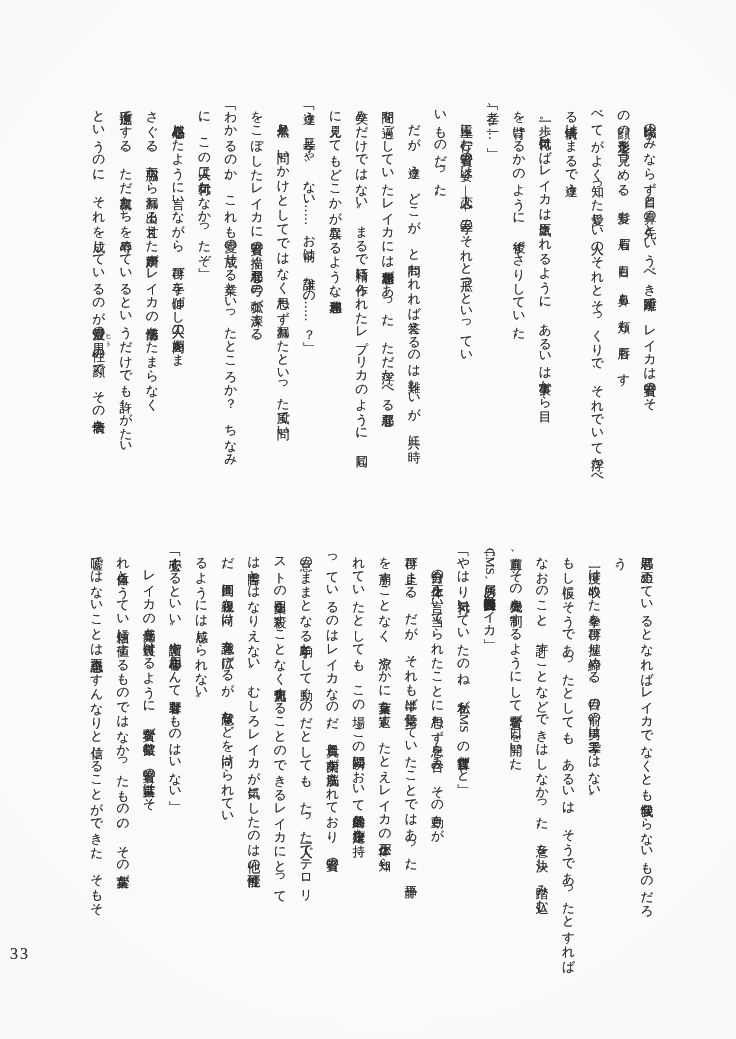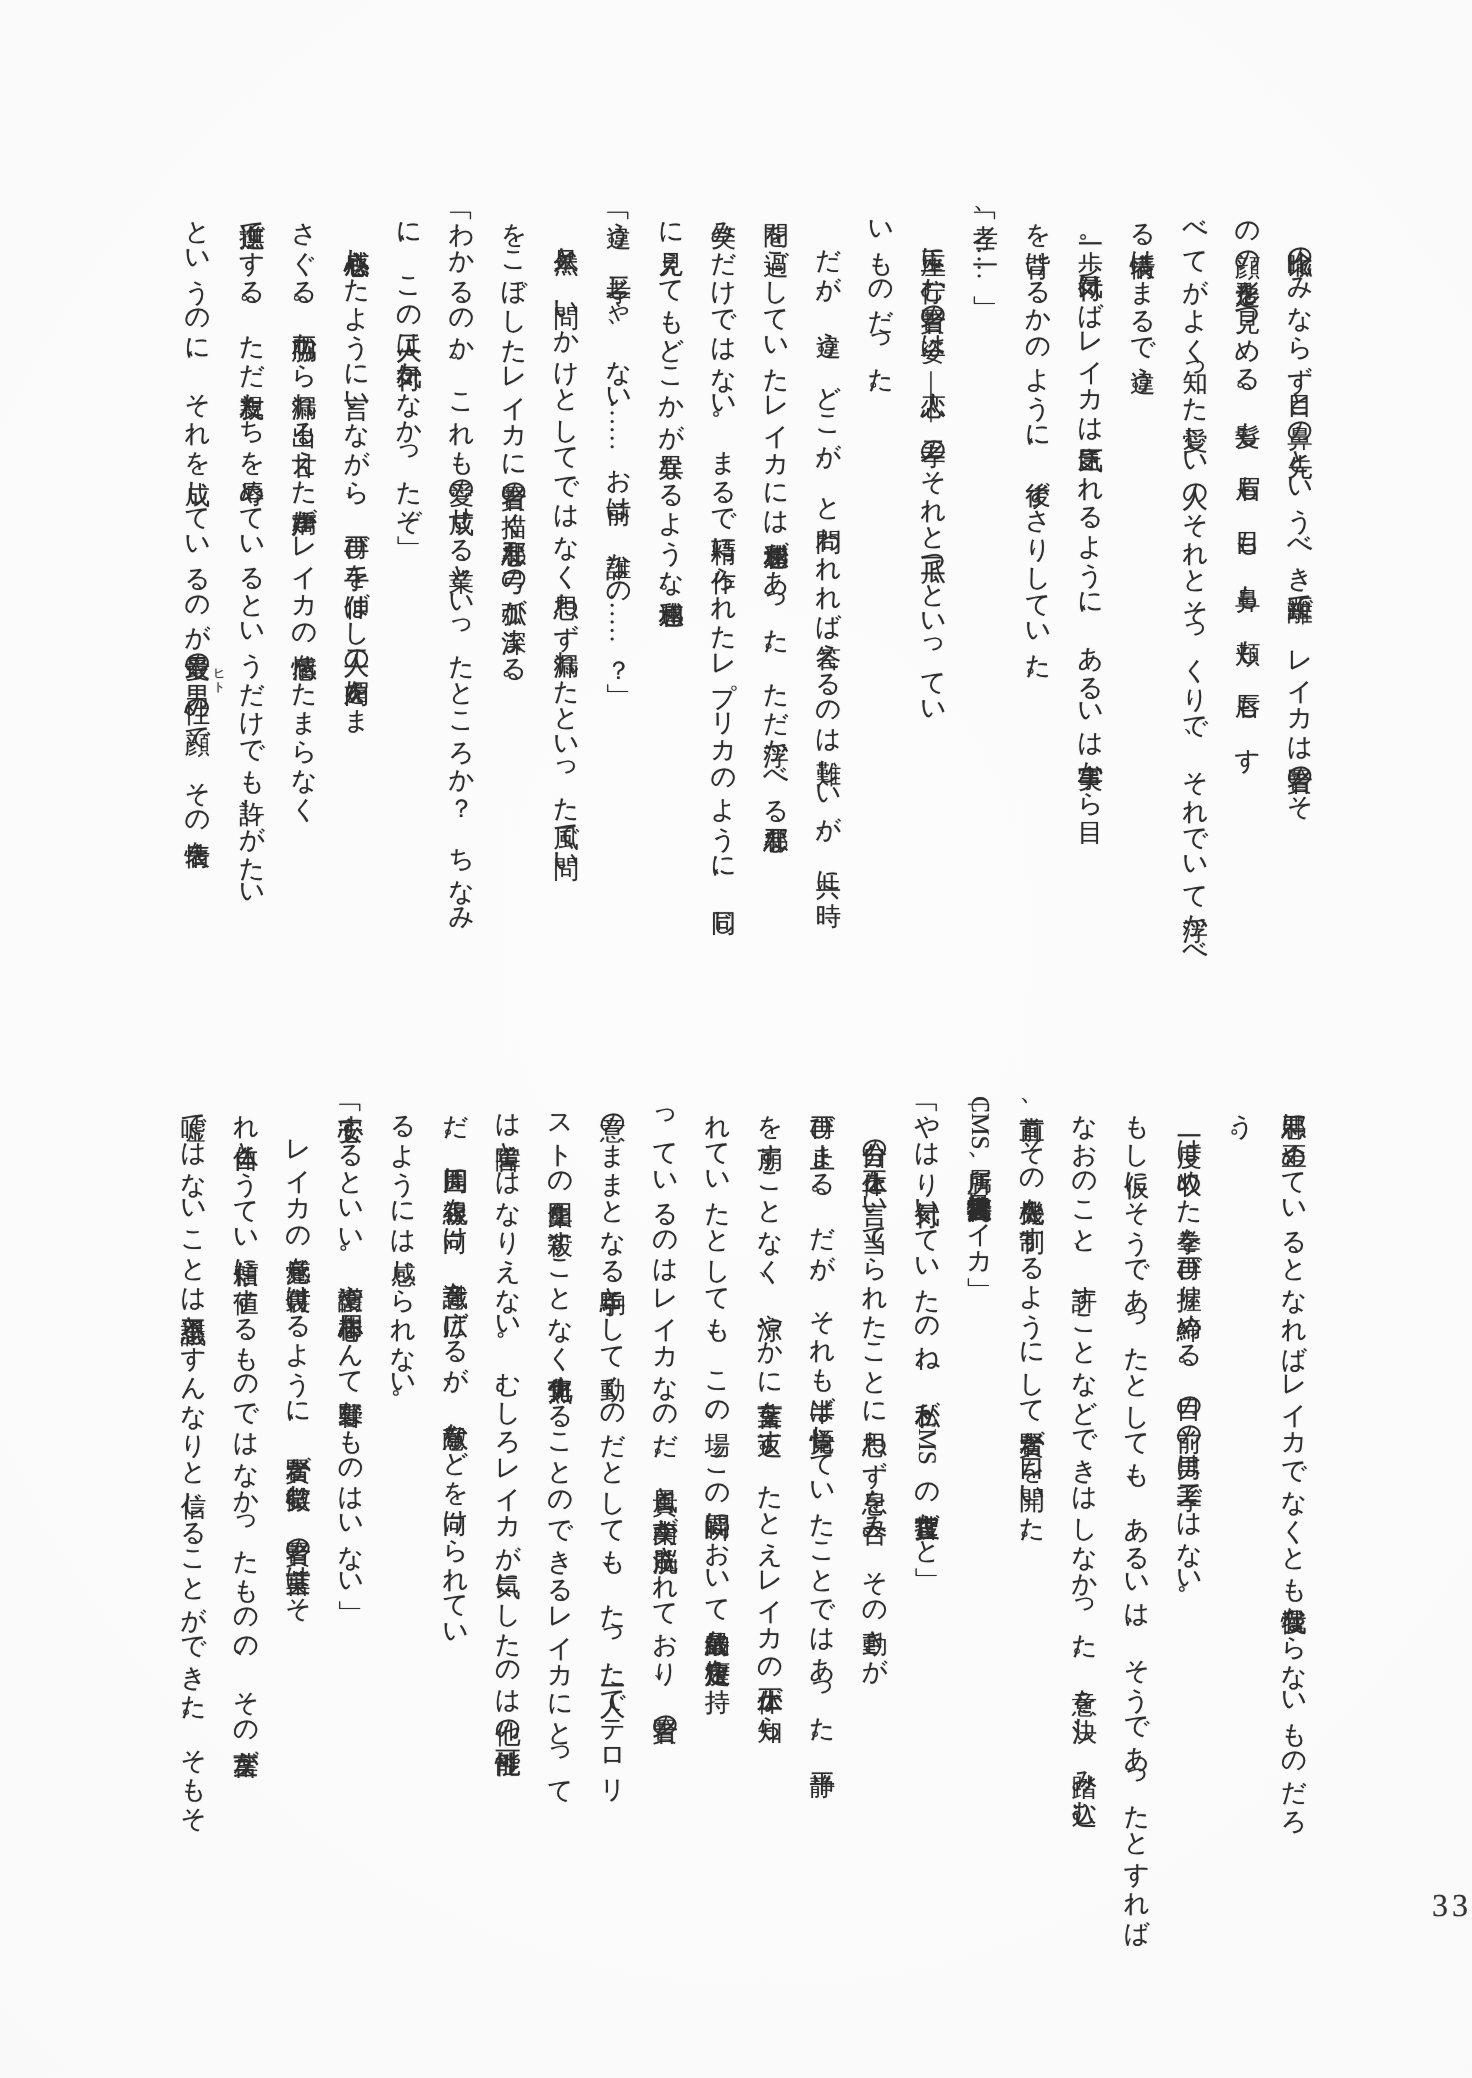--- a/index.html
+++ b/index.html
@@ -49,21 +49,21 @@
   rt {
     font-size: 6.2px;
     letter-spacing: 0;
     color: #3a3a3a;
   }
   .page-number {
     position: absolute;
     top: 945px;
     left: 0;
     right: 0;
-    text-align: right;
+    text-align: left;
     padding-left: 10px;
     font-size: 16px;
     letter-spacing: 2px;
     color: #343434;
     text-shadow: 0 0 0.5px rgba(45,45,45,0.5);
   }
 </style>
 </head>
 <body>
 

